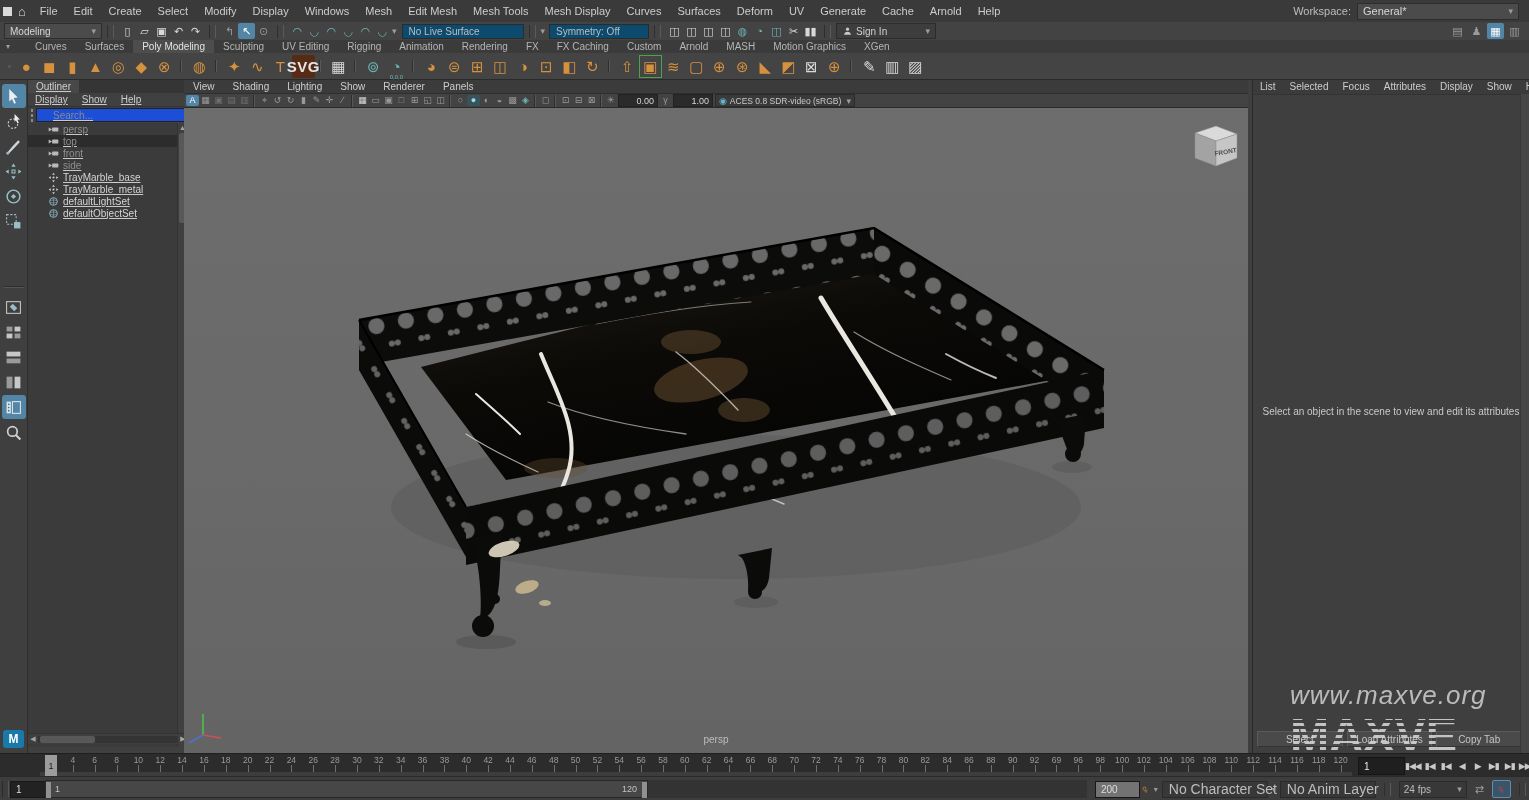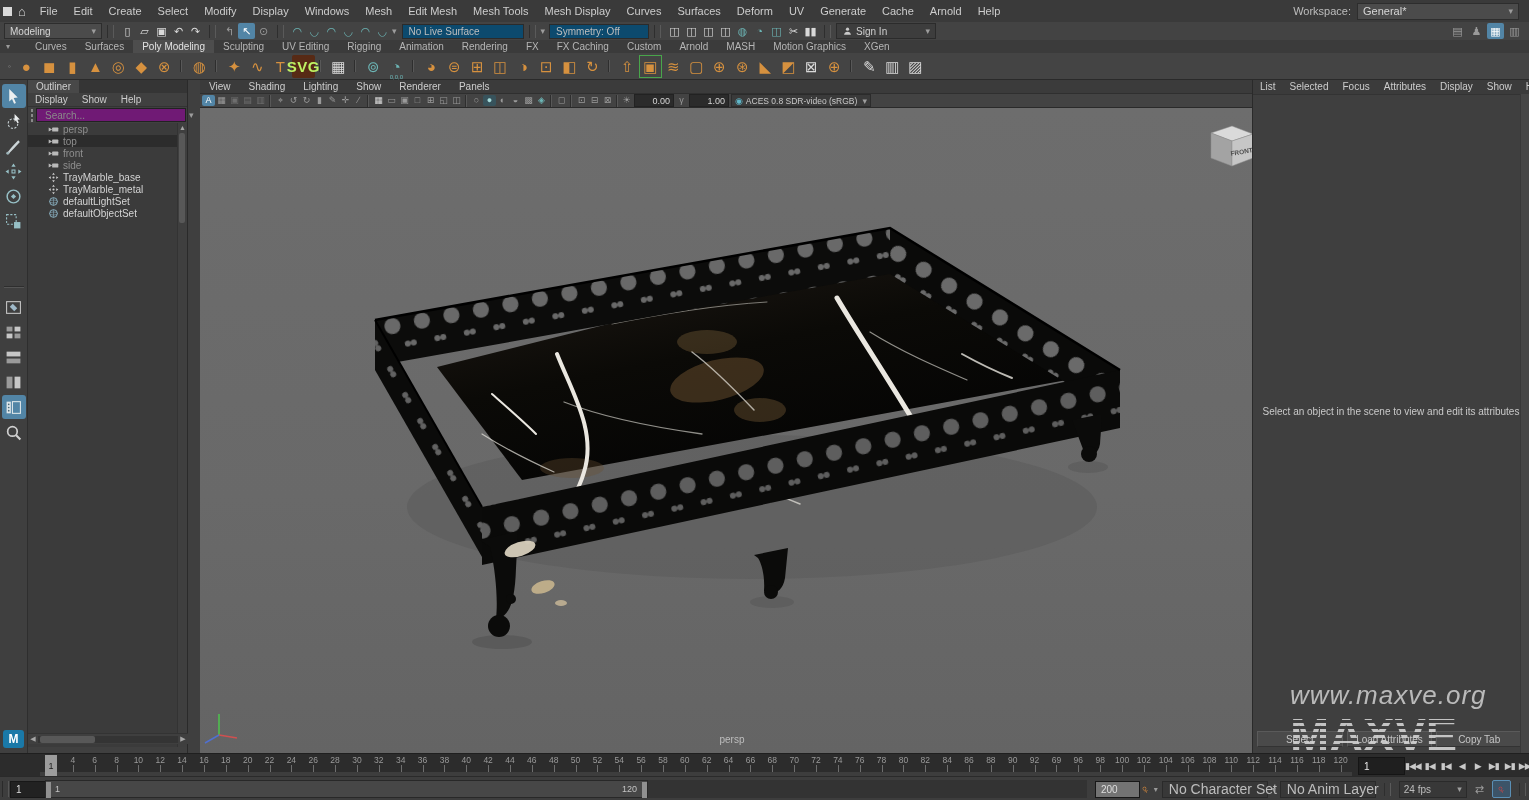--- a/index.html
+++ b/index.html
@@ -26,21 +26,21 @@
   .ic[data-sep="true"]{width:8px;}
   .ic[data-sep="true"]::after{content:"";width:1px;height:12px;background:#585858;box-shadow:-1px 0 0 #2e2e2e;}
   [data-tone="orange"]{color:#d6913f;}
   [data-tone="teal"]{color:#6cb5b5;}
   [data-tone="light"]{color:#d9d9d9;}
   [data-tone="dim"]{color:#9a9a9a;}
   [data-tone="dimmer"]{color:#6e6e6e;}
   [data-tone="key"]{color:#d98a3c;}
   [data-tone="bluebox"]{background:#5285a6;color:#fff;border-radius:2px;}
   [data-tone="tealbox"]{background:#37535c;color:#a5dada;border-radius:2px;}
-  [data-tone="badge"]{background:#572a15;color:#bef264;font-size:6.5px;font-weight:bold;border-radius:2px;letter-spacing:.5px;}
+  [data-tone="badge"]{background:#572a15;color:#e5e5e5;font-size:6.5px;font-weight:bold;border-radius:2px;letter-spacing:.5px;}
   [data-tone="green-frame"]{color:#d6913f;box-shadow:inset 0 0 0 1px #49a54b;}
   .fieldbox{height:13px;background:#0c4a6e;border:1px solid #2b2b2b;display:flex;align-items:center;padding:0 6px;font-size:10px;color:#bdbdbd;white-space:nowrap;}
   #signin{width:88px;height:14px;background:#3d3d3d;border:1px solid #2b2b2b;display:flex;align-items:center;gap:3px;padding:0 5px;font-size:10px;color:#cfcfcf;justify-content:flex-start;}
   #signin .caret{margin-left:auto;}
   #tb-right{margin-left:auto;display:flex;align-items:center;gap:2px;padding-right:6px;}
   #tb-right .ic[data-active="true"]{background:#5285a6;color:#fff;border-radius:2px;}
 
   #shelftabs{left:0;top:40px;width:1529px;height:13px;background:#3b3b3b;display:flex;align-items:flex-end;padding-left:26px;box-sizing:border-box;}
   #shelfmenu{position:absolute;left:6px;top:2px;color:#9a9a9a;font-size:8px;}
   .stab{padding:0 9px;font-size:10px;line-height:13px;color:#b5b5b5;white-space:nowrap;}
@@ -54,44 +54,44 @@
 
   
   #toolbox{left:0;top:80px;width:28px;height:673px;background:#3f3f3f;border-right:1px solid #2e2e2e;display:flex;flex-direction:column;align-items:center;padding-top:4px;box-sizing:border-box;}
   .tbtn{width:24px;height:24px;display:flex;align-items:center;justify-content:center;margin-bottom:1px;border-radius:3px;}
   .tbtn[data-active="true"]{background:#5285a6;}
   .ticon{width:17px;height:17px;}
   #toolbox .divider{width:20px;height:1px;background:#2e2e2e;box-shadow:0 1px 0 #555;margin:52px 0 8px 0;}
   #mayalogo{position:absolute;left:3px;bottom:52px;width:21px;height:18px;background:#1a79a8;border-radius:3px;color:#fff;font-weight:bold;font-size:12px;display:flex;align-items:center;justify-content:center;}
 
   
-  #outliner{left:28px;top:80px;width:160px;height:673px;background:#404040;border-right:1px solid #2a2a2a;box-sizing:border-box;}
+  #outliner{left:28px;top:80px;width:160px;height:673px;background:#404040;border-right:1px solid #2a2a2a;box-sizing:border-box;text-decoration:underline;}
   #outliner-tabstrip{height:13px;background:#353535;display:flex;}
   #outliner-tab{background:#484848;color:#cfcfcf;font-size:10px;line-height:13px;padding:0 8px;}
   #outliner-menus{height:13px;background:#404040;display:flex;border-bottom:1px solid #333;}
   #outliner-menus .mitem{line-height:13px;font-size:10px;padding:0 7px;}
   #outliner-search{height:14px;display:flex;align-items:center;gap:3px;padding:1px 3px;background:#404040;}
   #filter-ic{width:11px;height:11px;border:1px dashed #8a8a8a;display:inline-block;}
-  #search-input{flex:1;height:12px;background:#701a75;border:1px solid #222;color:#cfcfcf;font-size:10px;padding:0 8px;font-family:inherit;}
+  #search-input{flex:1;height:12px;background:#1d4ed8;border:1px solid #222;color:#cfcfcf;font-size:10px;padding:0 16px;font-family:inherit;}
   #search-input::placeholder{color:#8a8a8a;}
   #outliner-list{position:relative;background:#3b3b3b;height:624px;overflow:hidden;}
   .orow{display:flex;align-items:center;gap:4px;height:12px;padding-left:20px;font-size:10px;color:#d4d4d4;white-space:nowrap;}
   .orow[data-state~="dim"]{color:#8f8f8f;}
   .orow[data-state~="sel"]{background:#2c2c2c;}
   .oicon{width:11px;height:11px;flex:0 0 11px;}
   #outl-vscroll{position:absolute;right:0;top:0;width:9px;height:100%;background:#3f3f3f;border-left:1px solid #333;}
   #outl-vscroll .arr{height:9px;font-size:7px;color:#a5a5a5;text-align:center;line-height:9px;}
   #outl-vscroll .thumb{position:absolute;top:10px;left:1px;width:6px;height:90px;background:#585858;border-radius:2px;}
   #outl-hscroll{position:absolute;left:28px;top:733px;width:160px;height:11px;background:#3f3f3f;display:flex;align-items:center;border-top:1px solid #333;box-sizing:border-box;}
   #outl-hscroll .arr{width:10px;font-size:7px;color:#a5a5a5;text-align:center;}
   #outl-hscroll .track{flex:1;height:7px;background:#343434;position:relative;}
   #outl-hscroll .thumb{position:absolute;left:2px;top:0;width:55px;height:7px;background:#585858;border-radius:2px;}
 
   
-  #viewport{left:200px;top:80px;width:1064px;height:673px;background:#404040;text-align:right;}
+  #viewport{left:184px;top:80px;width:1064px;height:673px;background:#404040;text-align:right;}
   #vp-menus{height:13px;background:#3b3b3b;display:flex;border-bottom:1px solid #2f2f2f;}
   #vp-menus .mitem{line-height:13px;font-size:10px;padding:0 9px;}
   #vp-iconbar{height:13px;background:#434343;display:flex;align-items:center;border-bottom:1px solid #2a2a2a;padding-left:2px;gap:0;}
   #vp-iconbar .ic{width:13px;height:11px;font-size:9px;}
   #vp-iconbar .ic[data-sep="true"]{width:7px;}
   .numfield{width:32px;height:11px;background:#2b2b2b;border:1px solid #222;color:#d6d6d6;font-size:9px;display:flex;align-items:center;justify-content:flex-end;padding:0 3px;margin:0 2px;}
   #colorspace{width:132px;height:11px;background:#3a3a3a;border:1px solid #2b2b2b;display:flex;align-items:center;gap:3px;padding:0 3px;font-size:8.5px;color:#c9c9c9;white-space:nowrap;overflow:hidden;}
   #colorspace .dot{color:#5fb7c9;font-size:9px;}
   #colorspace .caret{margin-left:auto;}
   #vp-canvas{position:relative;width:1064px;height:647px;background:linear-gradient(180deg,#6d6d6d 0%,#696969 60%,#646464 100%);overflow:hidden;}

